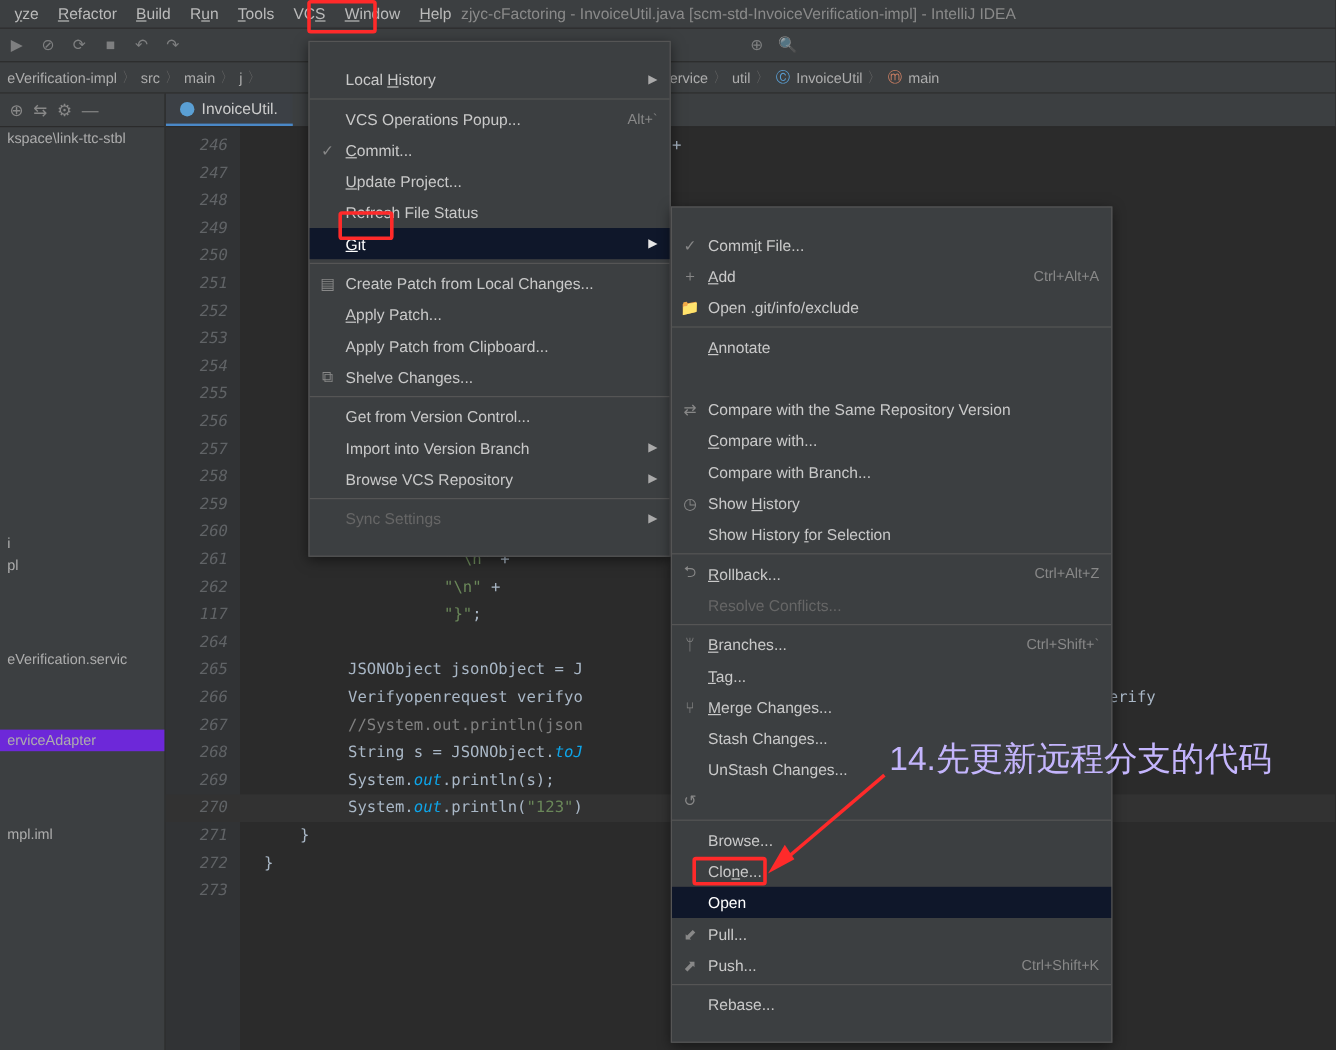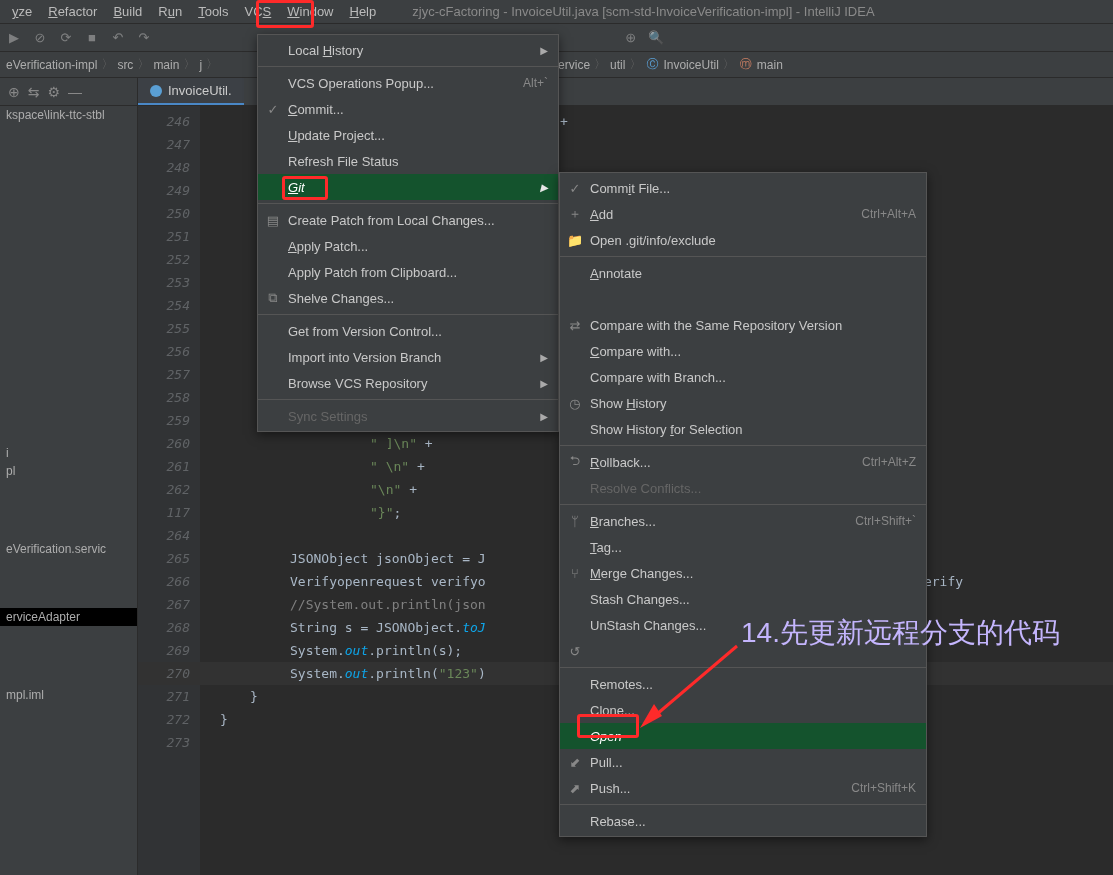--- a/index.html
+++ b/index.html
@@ -21,21 +21,20 @@
     padding: 0 4px;
     border-bottom: 1px solid #2b2b2b;
   }
   .menubar-item {
     padding: 2px 8px;
     color: #bbbbbb;
     cursor: pointer;
   }
   .menubar-item .u { text-decoration: underline; }
   .menubar-title {
-    margin-left: 28px;
     color: #8a8a8a;
   }
   .toolbar {
     display: flex;
     align-items: center;
     background: #3c3f41;
     height: 28px;
     padding: 0 6px;
     gap: 10px;
     border-bottom: 1px solid #2b2b2b;
@@ -69,21 +68,21 @@
   .sidebar-toolbar {
     display: flex;
     gap: 8px;
     padding: 4px 8px;
     border-bottom: 1px solid #2b2b2b;
     height: 28px;
     align-items:center;
   }
   .sidebar-toolbar span { color:#888; font-size:14px;}
   .sidebar-item { padding: 2px 6px; color:#adadad; font-size:12px; white-space:nowrap; overflow:hidden;}
-  .sidebar-item.sel { background:#000000;}
+  .sidebar-item.sel { background:#6d28d9;}
   .tab-row {
     display:flex;
     background:#3c3f41;
     height:28px;
     border-bottom:1px solid #2b2b2b;
   }
   .file-tab {
     display:flex; align-items:center; gap:6px;
     padding:0 12px;
     background:#4b6eaf0a;
@@ -119,32 +118,32 @@
   .code .cmt { color:#808080;}
   .code .cur-line { background:#323232;}
   
   .menu {
     position:absolute;
     background:#3c3f41;
     border:1px solid #555;
     box-shadow:0 3px 10px rgba(0,0,0,.5);
     z-index:100;
     font-size:13px;
-    padding:2px 0;
+    padding:18px 0;
   }
   .menu-item {
     display:flex; align-items:center;
     height:26px;
     padding:0 10px 0 6px;
     color:#c9c9c9;
     cursor:pointer;
     gap:6px;
   }
   .menu-item.disabled { color:#666;}
-  .menu-item.highlight { background:#14532d; color:#fff;font-style:italic;}
+  .menu-item.highlight { background:#0f172a; color:#fff;}
   .menu-item .micon { width:18px; height:16px; display:inline-flex; align-items:center; justify-content:center; font-size:13px; color:#888;}
   .menu-item .mlabel { flex:1; white-space:nowrap;}
   .menu-item .mlabel .u { text-decoration: underline;}
   .menu-item .mshort { color:#888; margin-left:24px; font-size:12px;}
   .menu-item .arrow { color:#aaa; font-size:10px;}
   .menu-sep { height:1px; background:#555; margin:3px 0;}
   .menu-item.highlight .mshort,
   .menu-item.highlight .micon,
   .menu-item.highlight .arrow { color:#e6e6e6;}
   
@@ -421,21 +420,21 @@
     <div class="menu-item">
       <span class="micon"></span>
       <span class="mlabel">UnStash Changes...</span>
     </div>
     <div class="menu-item">
       <span class="micon">↺</span>
     </div>
     <div class="menu-sep"></div>
     <div class="menu-item">
       <span class="micon"></span>
-      <span class="mlabel">Remotes...</span>
+      <span class="mlabel">Browse...</span>
     </div>
     <div class="menu-item">
       <span class="micon"></span>
       <span class="mlabel"><span>Clo<span class="u">n</span>e...</span></span>
     </div>
     <div class="menu-item highlight">
       <span class="micon"></span>
       <span class="mlabel">Open</span>
     </div>
     <div class="menu-item">

